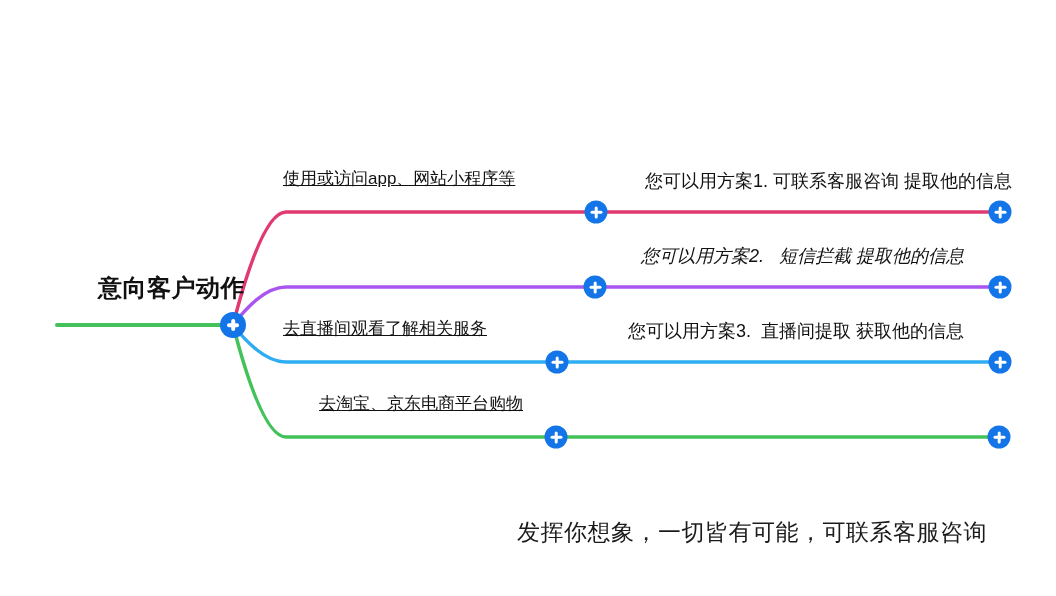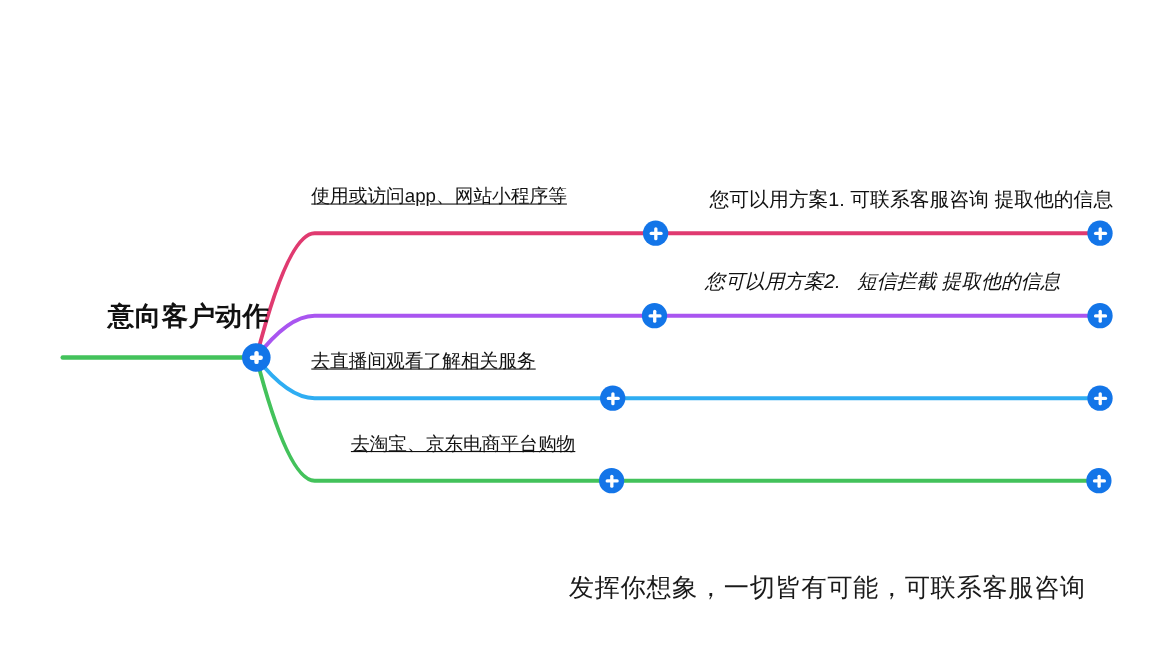--- a/index.html
+++ b/index.html
@@ -60,21 +60,21 @@
     position:absolute;
     background:var(--badge-glyph);
     border-radius:2px;
     left:50%;top:50%;
   }
   .plus::before{width:12px;height:3.6px;transform:translate(-50%,-50%);}
   .plus::after{width:3.6px;height:12px;transform:translate(-50%,-50%);}
 
   .floating-note{
     left:517px;top:521px;
-    font-family:Liberation Serif, serif;
+    font-family:Liberation Mono, monospace;
     font-size:23px;
     color:#1a1a1a;
     letter-spacing:0.5px;
   }
 </style>
 </head>
 <body style="background: rgb(255, 255, 255);">
 
 <div class="canvas">
 
@@ -87,20 +87,21 @@
   </svg>
 
   <div class="label root-label">意向客户动作</div>
 
   <div class="label topic topic-r1">使用或访问app、网站小程序等</div>
   <div class="label topic topic-r3">去直播间观看了解相关服务</div>
   <div class="label topic topic-r4">去淘宝、京东电商平台购物</div>
 
   <div class="label subtopic sub-r1">您可以用方案1. 可联系客服咨询 提取他的信息</div>
   <div class="label subtopic sub-r2">您可以用方案2.   短信拦截 提取他的信息</div>
+  <div class="label subtopic sub-r3">您可以用方案3.  直播间提取 获取他的信息</div>
 
   <div class="badge big" style="left:233px;top:325px;">
     <span class="plus"></span>
   </div>
 
   <div class="badge" style="left:596px;top:212px;">
     <span class="plus"></span>
   </div>
   <div class="badge" style="left:595px;top:287px;">
     <span class="plus"></span>

